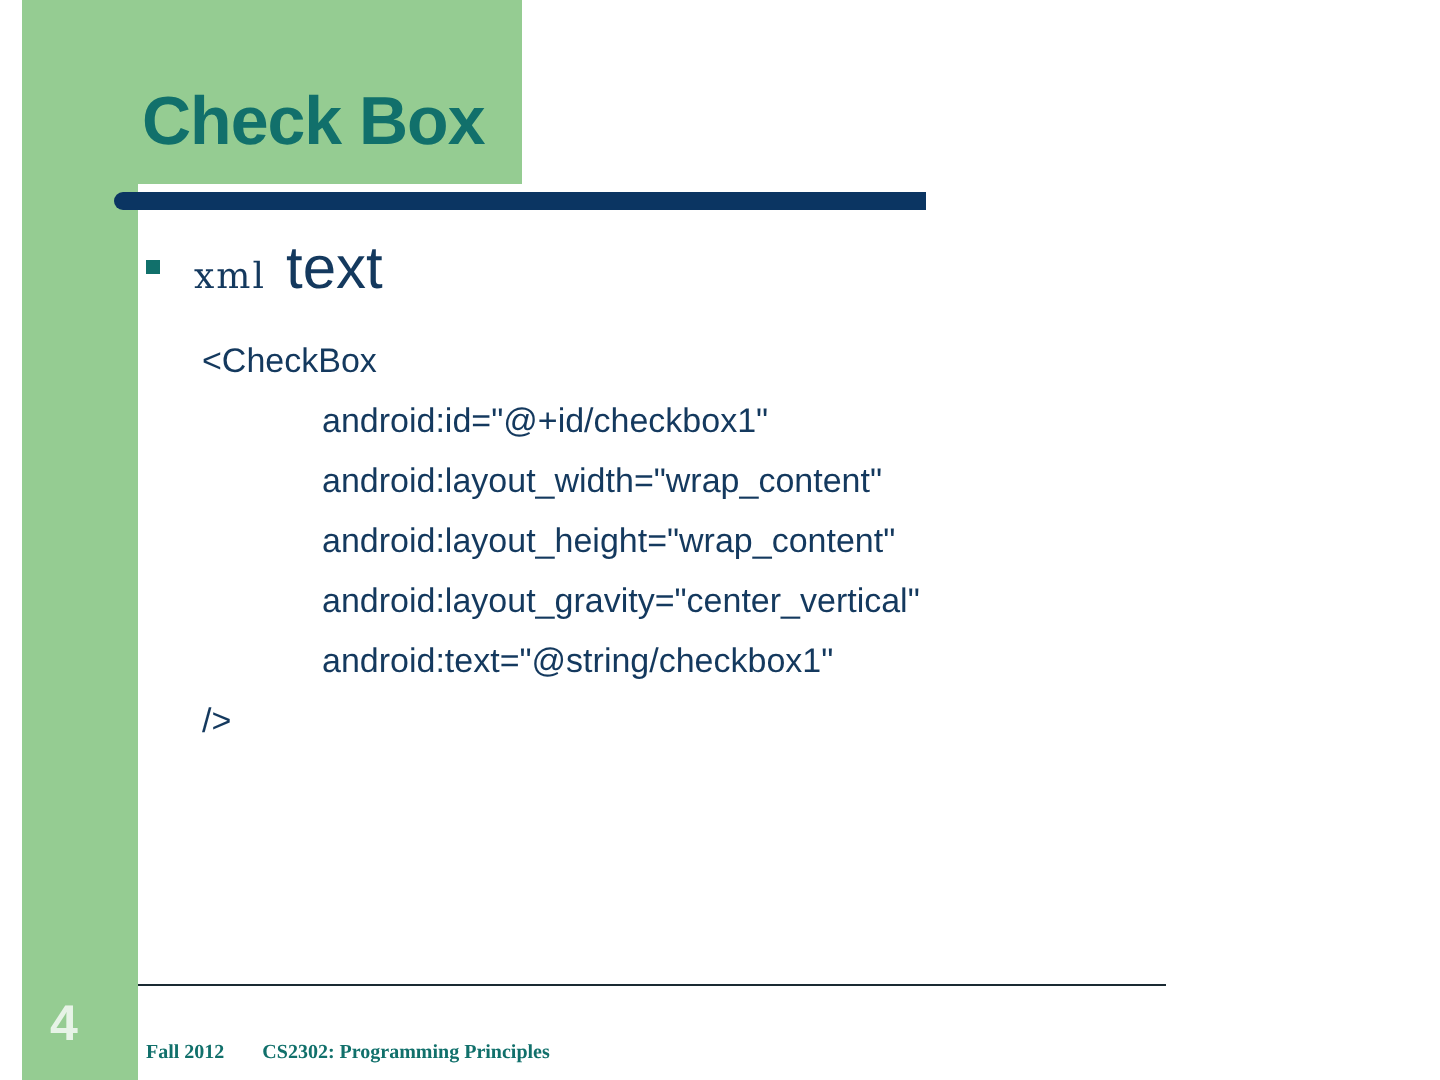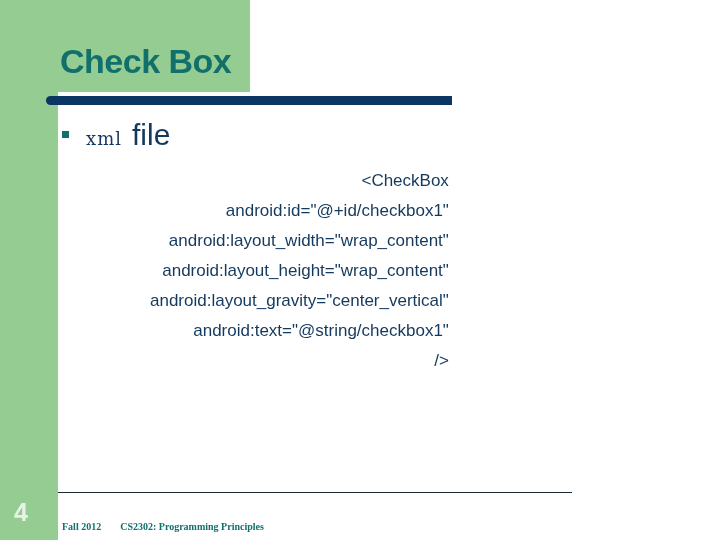--- a/index.html
+++ b/index.html
@@ -12,20 +12,21 @@
     background: #ffffff;
     font-family: "Liberation Sans", sans-serif;
     overflow: hidden;
   }
   .slide {
     position: relative;
     width: 572px;
     height: 540px;
     background: #ffffff;
     overflow: hidden;
+    margin-left: 11px;
   }
 
   
   .green-band {
     position: absolute;
     left: 0;
     top: 0;
     width: 58px;
     height: 540px;
     background: #95cc92;
@@ -99,21 +100,20 @@
     position: absolute;
     left: 90px;
     top: 166px;
     font-family: "Liberation Sans", sans-serif;
     font-size: 17px;
     color: #14395e;
     line-height: 30px;
   }
   .code-line {
     white-space: pre;
-    text-align: right;
   }
   .code-line.indent {
     padding-left: 60px;
   }
   .code-line.close {
     padding-left: 0px;
   }
 
   
   .footer-rule {
@@ -158,21 +158,21 @@
   <div class="green-band"></div>
   <div class="green-block"></div>
 
   <div class="title">Check Box</div>
 
   <div class="title-rule"></div>
 
   <div class="bullet-row">
     <span class="bullet-marker"></span>
     <span class="bullet-mono">xml</span>
-    <span class="bullet-plain">file</span>
+    <span class="bullet-plain">text</span>
   </div>
 
   <div class="code-block">
     <div class="code-line">&lt;CheckBox</div>
     <div class="code-line indent">android:id="@+id/checkbox1"</div>
     <div class="code-line indent">android:layout_width="wrap_content"</div>
     <div class="code-line indent">android:layout_height="wrap_content"</div>
     <div class="code-line indent">android:layout_gravity="center_vertical"</div>
     <div class="code-line indent">android:text="@string/checkbox1"</div>
     <div class="code-line close">/&gt;</div>

